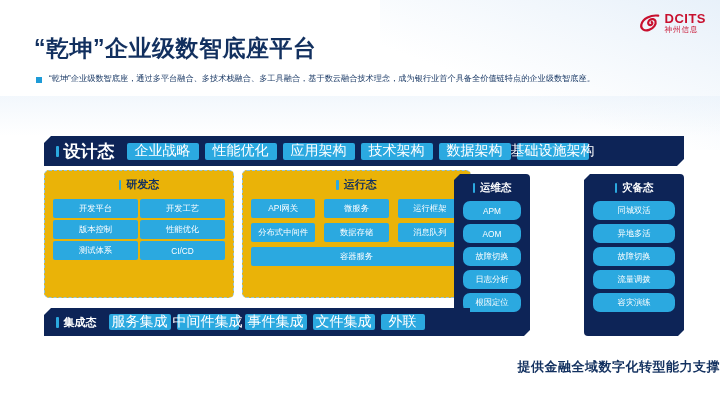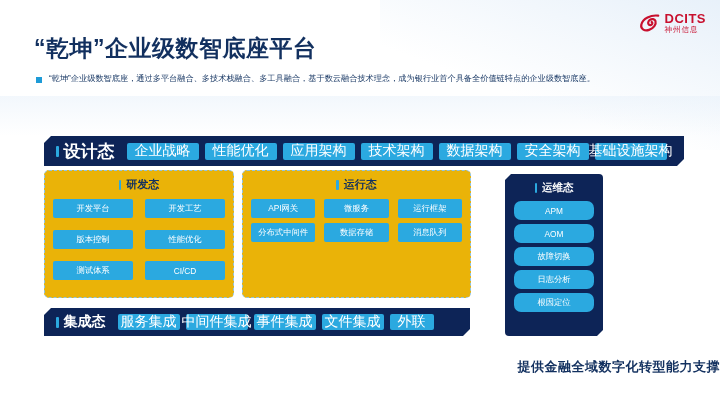--- a/index.html
+++ b/index.html
@@ -64,21 +64,21 @@
     clip-path:polygon(7px 0,100% 0,100% calc(100% - 7px),calc(100% - 7px) 100%,0 100%,0 7px);
   }
   .bar-design{position:absolute;left:0;top:0;width:640px;height:30px;}
   .bar-integration{position:absolute;left:0;top:172px;width:426px;height:28px;}
 
   .bar-label{
     display:flex;align-items:center;gap:5px;
     color:#ffffff;font-size:17px;font-weight:bold;
     padding-left:12px;white-space:nowrap;
   }
-  .bar-integration .bar-label{font-size:14px;}
+  .bar-integration .bar-label{font-size:11px;}
   .tick{
     width:2.5px;height:11px;background:#2BA9E0;flex:none;border-radius:1px;
   }
 
   .chip-row{display:flex;align-items:center;gap:6px;padding-left:12px;}
 
   .chip{
     background:#2BA9E0;color:#ffffff;
     font-size:14px;white-space:nowrap;
     display:flex;align-items:center;justify-content:center;
@@ -100,38 +100,38 @@
   .panel-dev{left:0;width:190px;height:128px;}
   .panel-run{left:198px;width:229px;height:128px;}
 
   .panel-head{
     display:flex;align-items:center;justify-content:center;gap:5px;
     font-size:11px;font-weight:bold;color:#12305F;
     margin-bottom:7px;
   }
   .panel-head .tick{height:10px;}
 
-  .grid2{display:grid;grid-template-columns:1fr 1fr;gap:12px;}
+  .grid2{display:grid;grid-template-columns:1fr 1fr;gap:2px;}
   .grid3{display:grid;grid-template-columns:1fr 1fr 1fr;gap:9px;}
   .cell{
     background:#2BA9E0;color:#ffffff;
     font-size:8.3px;height:19px;border-radius:2px;
     display:flex;align-items:center;justify-content:center;white-space:nowrap;
   }
   .run-stack{display:flex;flex-direction:column;gap:5px;}
 
   
   .panel-dark{
     position:absolute;top:38px;
     background:#0D2457;border-radius:4px;
     box-sizing:border-box;padding:7px 9px 8px;
     -webkit-clip-path:polygon(6px 0,100% 0,100% calc(100% - 6px),calc(100% - 6px) 100%,0 100%,0 6px);
     clip-path:polygon(6px 0,100% 0,100% calc(100% - 6px),calc(100% - 6px) 100%,0 100%,0 6px);
   }
-  .panel-ops{left:461px;width:98px;height:162px;}
+  .panel-ops{left:410px;width:76px;height:162px;}
   .panel-dr{left:540px;width:100px;height:162px;}
   .panel-dark .panel-head{color:#ffffff;margin-bottom:6px;font-size:10.5px;}
   .dark-stack{display:flex;flex-direction:column;gap:4px;}
   .dark-stack .cell{height:19px;border-radius:7px;}
 
   .footer-note{
     position:absolute;left:0;right:0;top:358px;text-align:right;
     font-size:13px;font-weight:bold;color:#12305F;letter-spacing:.5px;
   }
 </style>
@@ -164,21 +164,20 @@
     <div class="bar-label">
       <span class="tick"></span>
       <span>设计态</span>
     </div>
     <div class="chip-row">
       <div class="chip">企业战略</div>
       <div class="chip">性能优化</div>
       <div class="chip">应用架构</div>
       <div class="chip">技术架构</div>
       <div class="chip">数据架构</div>
-      <div class="chip">安全架构</div>
       <div class="chip">基础设施架构</div>
     </div>
   </div>
 
   <div class="panel-light panel-dev">
     <div class="panel-head">
       <span class="tick"></span>
       <span>研发态</span>
     </div>
     <div class="grid2">
@@ -200,37 +199,51 @@
       <div class="grid3">
         <div class="cell">API网关</div>
         <div class="cell">微服务</div>
         <div class="cell">运行框架</div>
       </div>
       <div class="grid3">
         <div class="cell">分布式中间件</div>
         <div class="cell">数据存储</div>
         <div class="cell">消息队列</div>
       </div>
+      <div class="cell">容器服务</div>
     </div>
   </div>
 
   <div class="panel-dark panel-ops">
     <div class="panel-head">
       <span class="tick"></span>
       <span>运维态</span>
     </div>
     <div class="dark-stack">
       <div class="cell">APM</div>
       <div class="cell">AOM</div>
       <div class="cell">故障切换</div>
       <div class="cell">日志分析</div>
       <div class="cell">根因定位</div>
     </div>
   </div>
 
+  <div class="panel-dark panel-dr">
+    <div class="panel-head">
+      <span class="tick"></span>
+      <span>灾备态</span>
+    </div>
+    <div class="dark-stack">
+      <div class="cell">同城双活</div>
+      <div class="cell">异地多活</div>
+      <div class="cell">故障切换</div>
+      <div class="cell">流量调拨</div>
+      <div class="cell">容灾演练</div>
+    </div>
+  </div>
 
   <div class="navy-bar bar-integration">
     <div class="bar-label">
       <span class="tick"></span>
       <span>集成态</span>
     </div>
     <div class="chip-row">
       <div class="chip">服务集成</div>
       <div class="chip">中间件集成</div>
       <div class="chip">事件集成</div>

